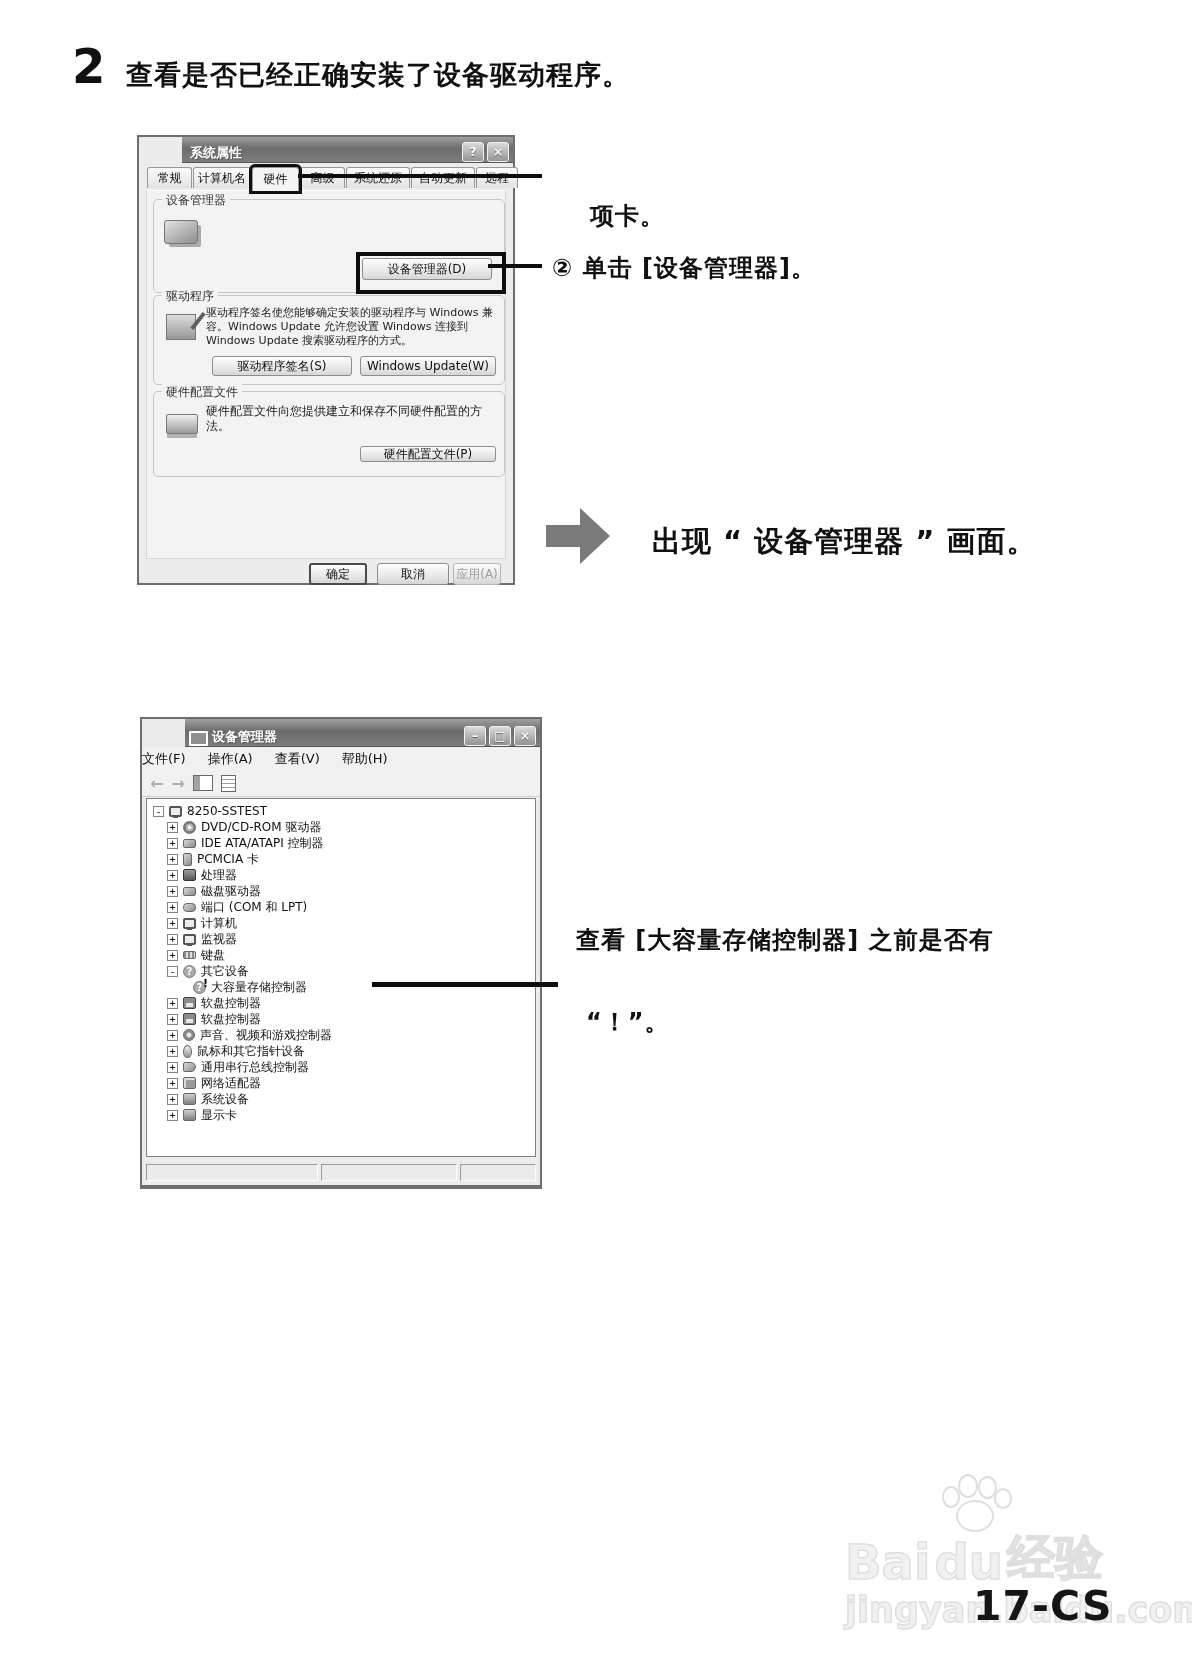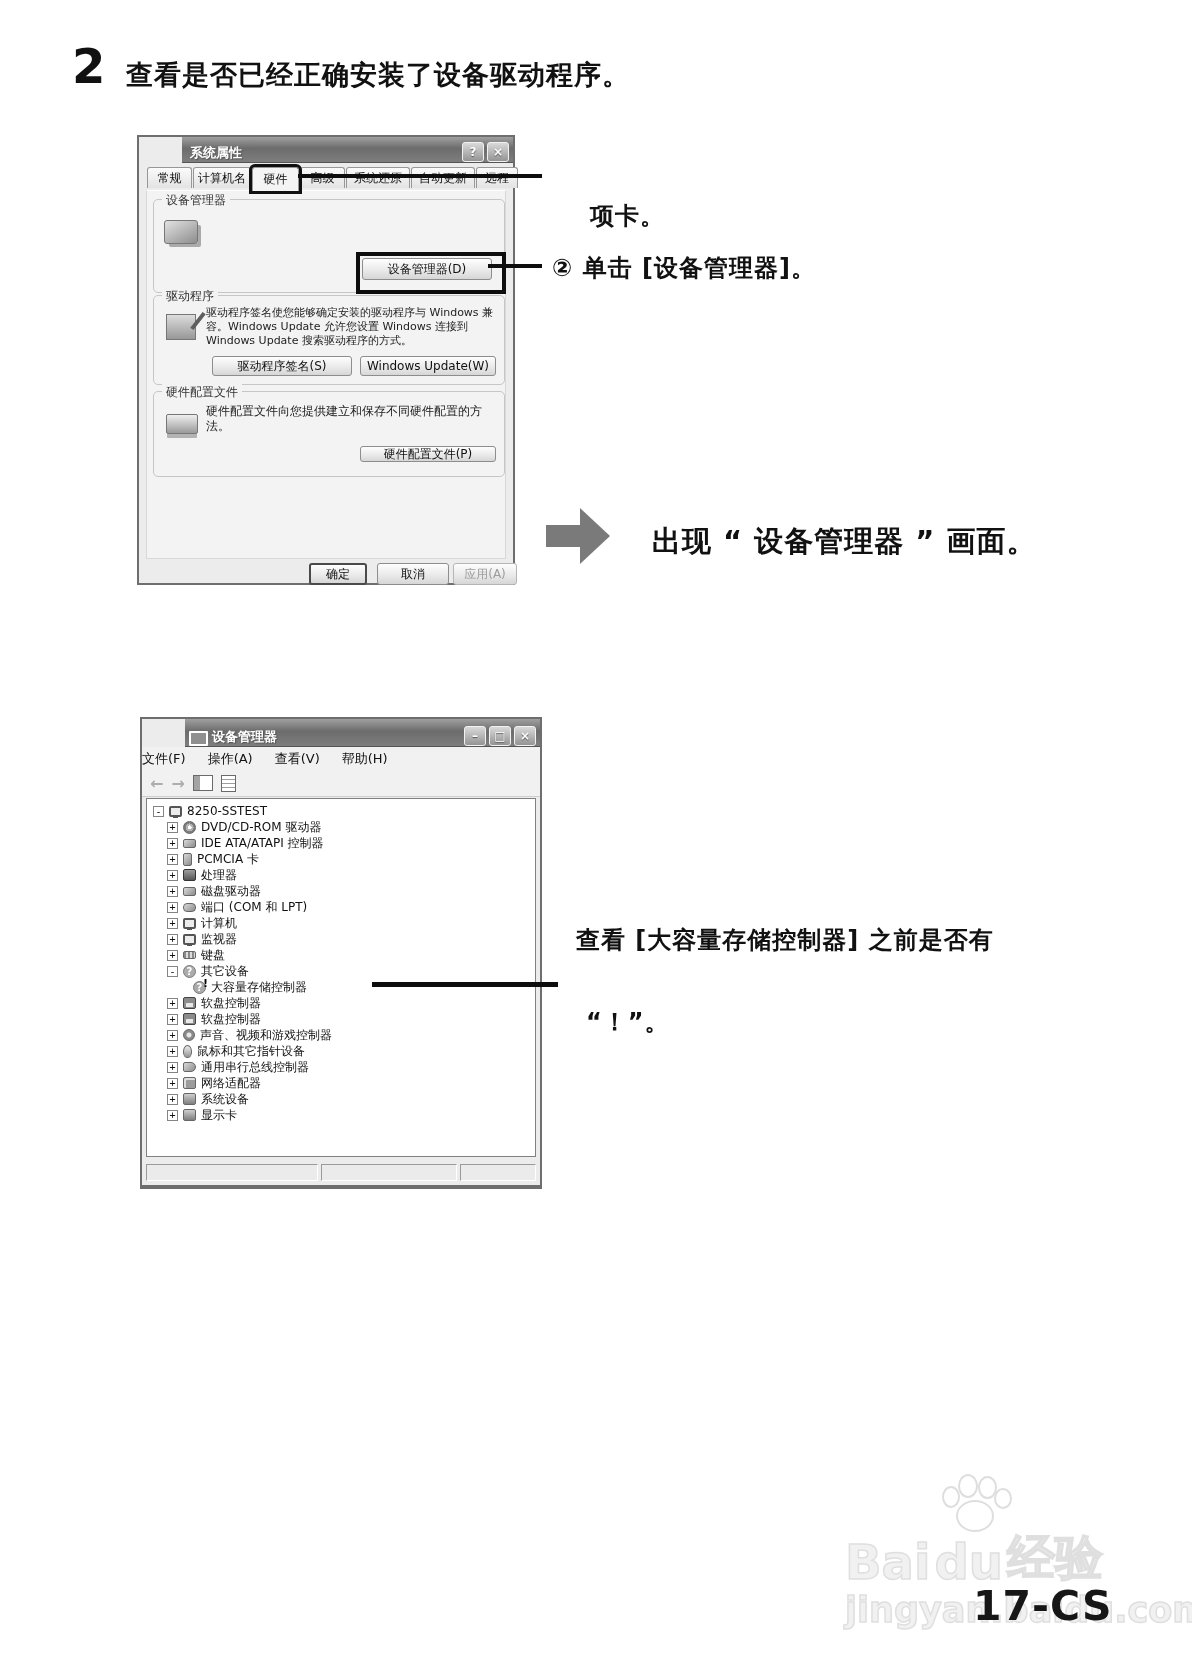--- a/index.html
+++ b/index.html
@@ -178,21 +178,21 @@
       <div class="groupbox" style="left:6px;top:200px;width:350px;height:84px;">
         <span class="group-label">硬件配置文件</span>
         <div class="g-icon" id="hwprofile-group-icon"></div>
         <div class="group-text" style="left:52px;top:12px;width:280px;font-size:12px;line-height:15px;">硬件配置文件向您提供建立和保存不同硬件配置的方法。</div>
         <div class="xp-btn" style="left:206px;top:54px;width:136px;height:16px;">硬件配置文件(P)</div>
       </div>
     </div>
 
     <div class="xp-btn default" style="left:170px;top:426px;width:58px;">确定</div>
     <div class="xp-btn" style="left:238px;top:426px;width:72px;">取消</div>
-    <div class="xp-btn disabled" style="left:314px;top:426px;width:64px;">应用(A)</div>
+    <div class="xp-btn disabled" style="left:314px;top:426px;width:48px;">应用(A)</div>
   </div>
 
   <div class="callout" style="left:298px;top:174px;width:244px;height:4px;"></div>
   <div class="callout" style="left:488px;top:264px;width:54px;height:4px;"></div>
 
   <div class="note" style="left:590px;top:200px;">项卡。</div>
   <div class="note" style="left:552px;top:252px;">② 单击 [设备管理器]。</div>
 
   <div class="abs" id="flow-arrow">
     <div class="shaft"></div>

